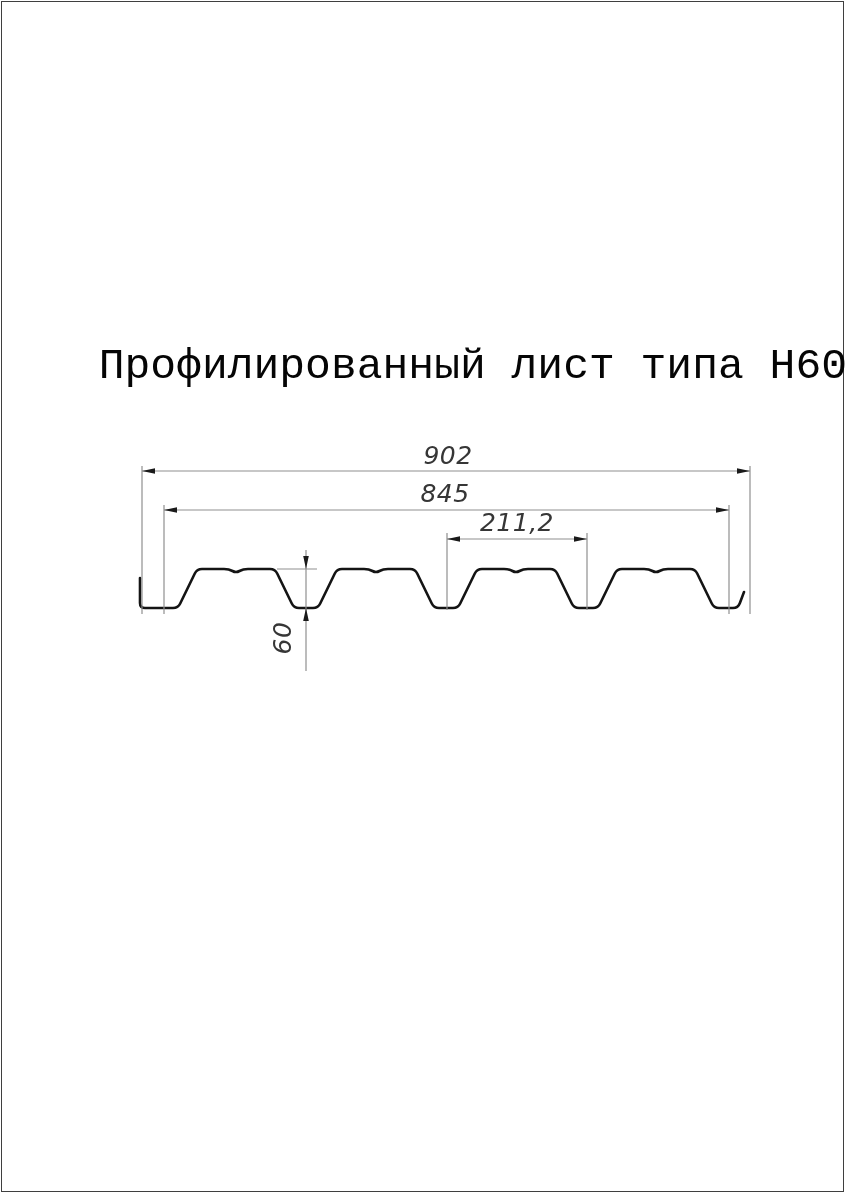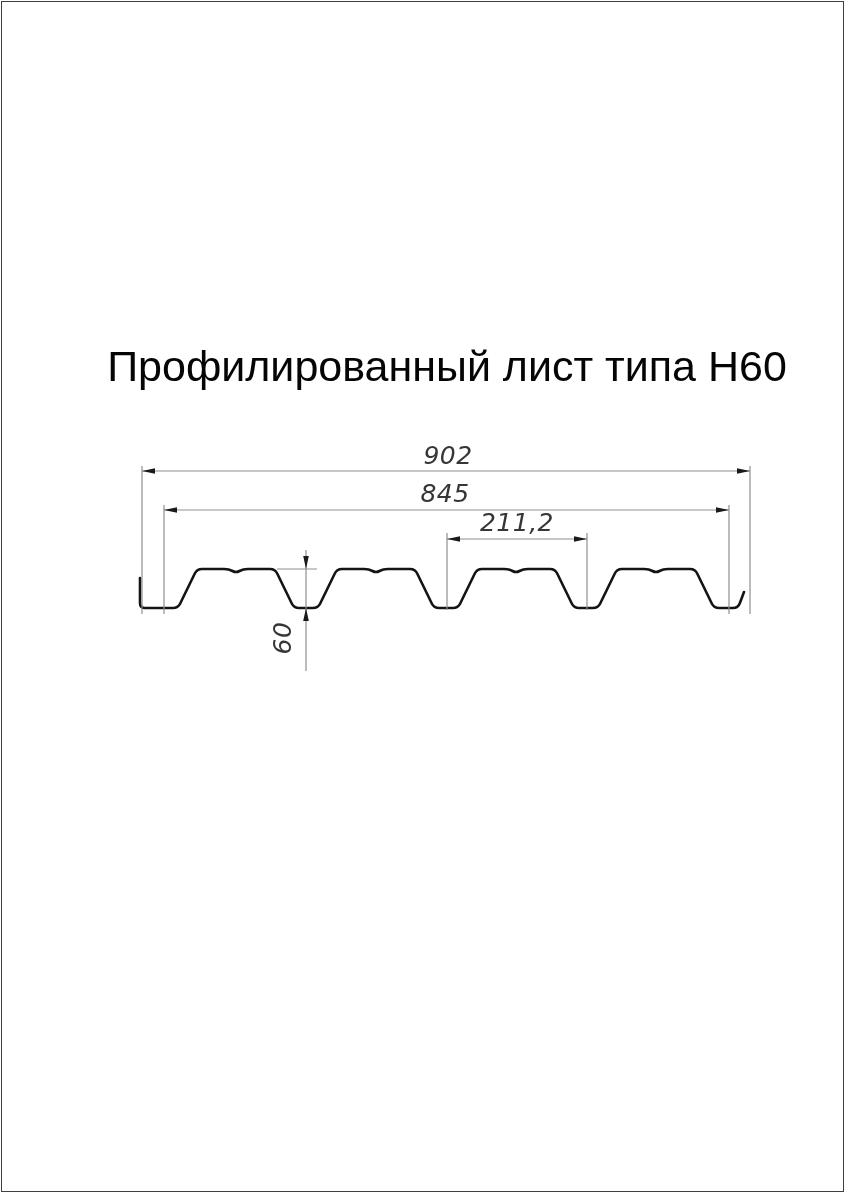--- a/index.html
+++ b/index.html
@@ -6,21 +6,21 @@
   body{
     width:849px;height:1200px;position:relative;background:#ffffff;
     font-family:"Liberation Sans",sans-serif;overflow:hidden;
   }
   .page-border{
     position:absolute;left:1px;top:1px;width:841px;height:1189px;
     border:1.6px solid #3f3f3f;background:#ffffff;box-sizing:content-box;
   }
   .title{
     position:absolute;top:344px;left:47px;width:800px;
-    text-align:center;font-family:Liberation Sans, sans-serif;
+    text-align:right;font-family:Liberation Mono, monospace;
     font-size:43px;line-height:1.05;color:#050505;white-space:nowrap;
   }
   svg{position:absolute;left:0;top:0;}
   .thin{stroke:#8f8f8f;stroke-width:1.2;fill:none;}
   .thick{stroke:#141414;stroke-width:2.6;fill:none;stroke-linejoin:round;stroke-linecap:round;}
   .arrow{fill:#1a1a1a;stroke:none;}
   .dimtext{
     font-family:"DejaVu Sans",sans-serif;font-style:italic;
     font-size:25px;fill:#363636;letter-spacing:0.5px;
   }

